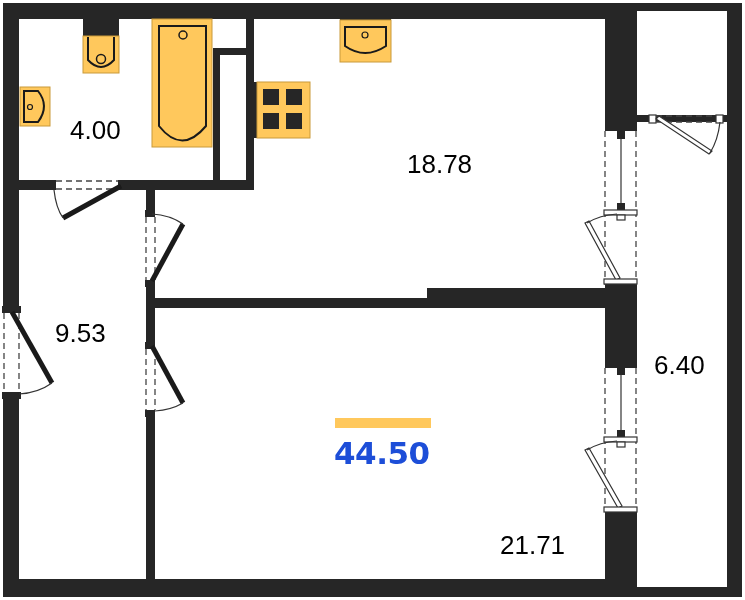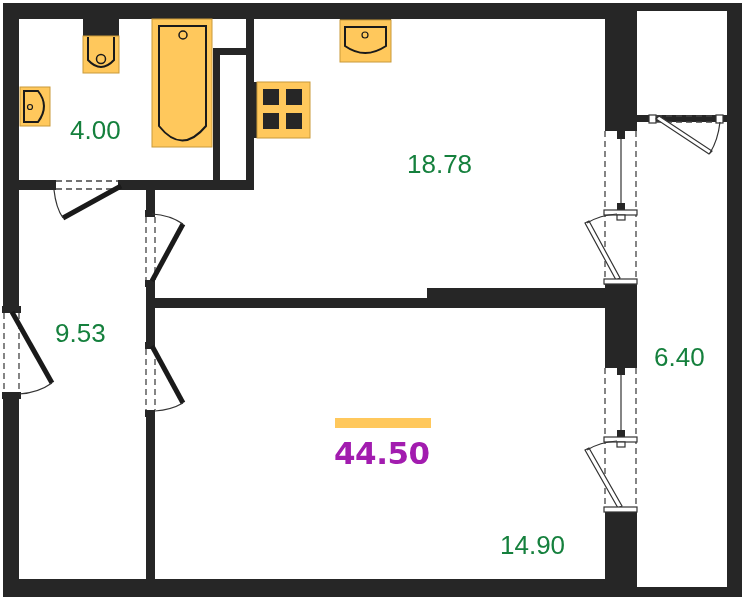--- a/index.html
+++ b/index.html
@@ -1,30 +1,30 @@
 <!DOCTYPE html>
 <html><head>
 <meta charset="utf-8">
 <style>
   html, body { margin: 0; padding: 0; background: #ffffff; }
   #plan { position: relative; width: 745px; height: 600px; overflow: hidden; background: #ffffff; }
   #plan svg { position: absolute; left: 0; top: 0; }
   .label {
     position: absolute;
     font-family: "Liberation Sans", "DejaVu Sans", sans-serif;
-    color: #15803d;
+    color: #000000;
     font-size: 26px;
     line-height: 1;
     white-space: nowrap;
   }
   .total {
     position: absolute;
     font-family: "DejaVu Sans", "Liberation Sans", sans-serif;
     font-weight: bold;
-    color: #a21caf;
+    color: #1d4ed8;
     font-size: 31px;
     line-height: 1;
     letter-spacing: -0.5px;
   }
   .total-bar { position: absolute; height: 10px; }
 </style>
 </head>
 <body>
 
 <div id="plan">
@@ -189,18 +189,18 @@
       <rect class="leafw" x="617" y="442" width="8" height="5"></rect>
       <polygon class="leafw" points="585,450 589,448 622,506 618,508"></polygon>
       <path class="arc" d="M587 450 Q600 442 617 441"></path>
       <rect class="leafw" x="604" y="507" width="33" height="5"></rect>
     </g>
   </svg>
 
   <div class="label" style="left:70px; top:117px;">4.00</div>
   <div class="label" style="left:407px; top:151px;">18.78</div>
   <div class="label" style="left:55px; top:320px;">9.53</div>
-  <div class="label" style="left:654px; top:344px;text-align:center;">6.40</div>
-  <div class="label" style="left:500px; top:532px;">14.90</div>
+  <div class="label" style="left:654px; top:352px;text-align:center;">6.40</div>
+  <div class="label" style="left:500px; top:532px;">21.71</div>
 
   <div class="total-bar" style="left:335px; top:418px; width:96px; background:#FFC85C;"></div>
   <div class="total" style="left:334px; top:438px;">44.50</div>
 </div>
 
 </body></html>

